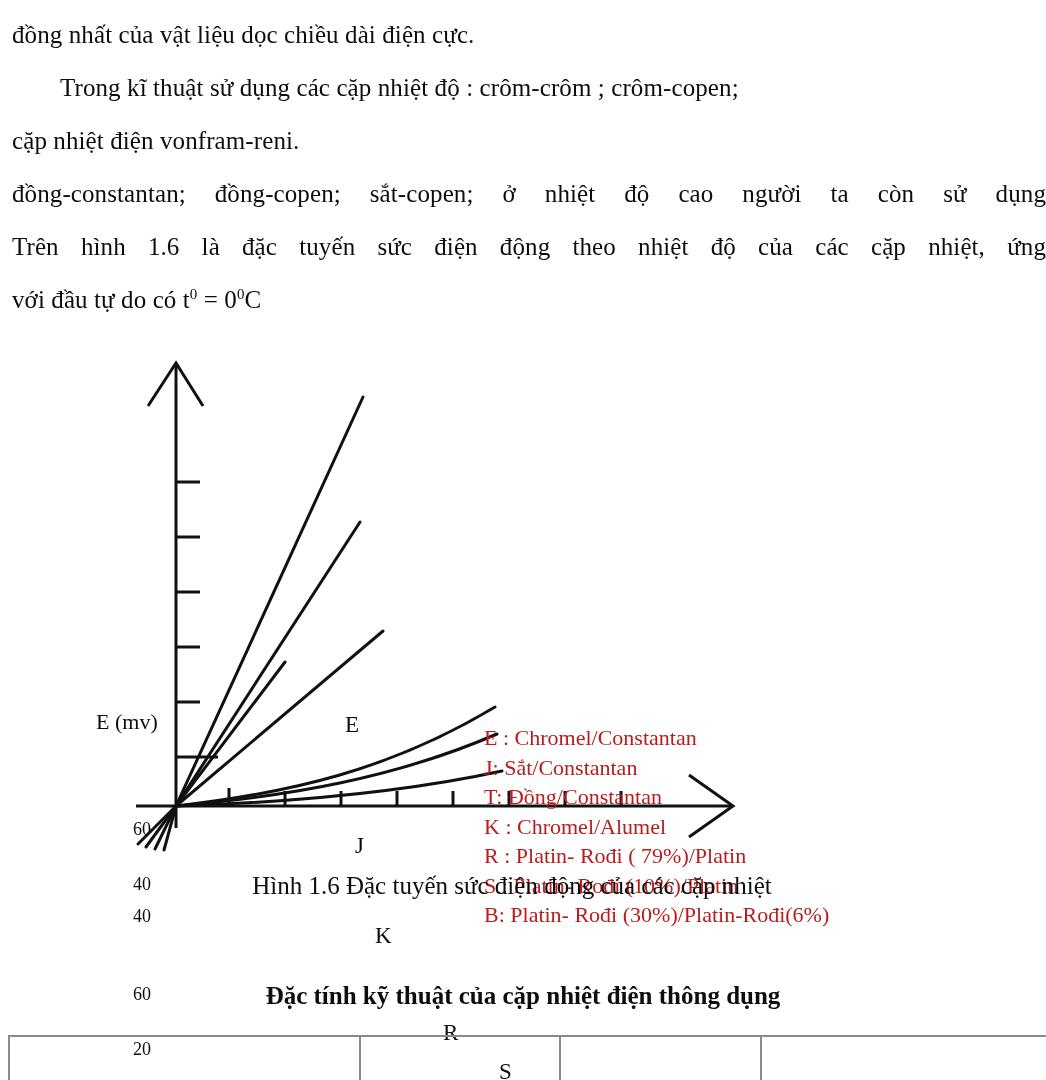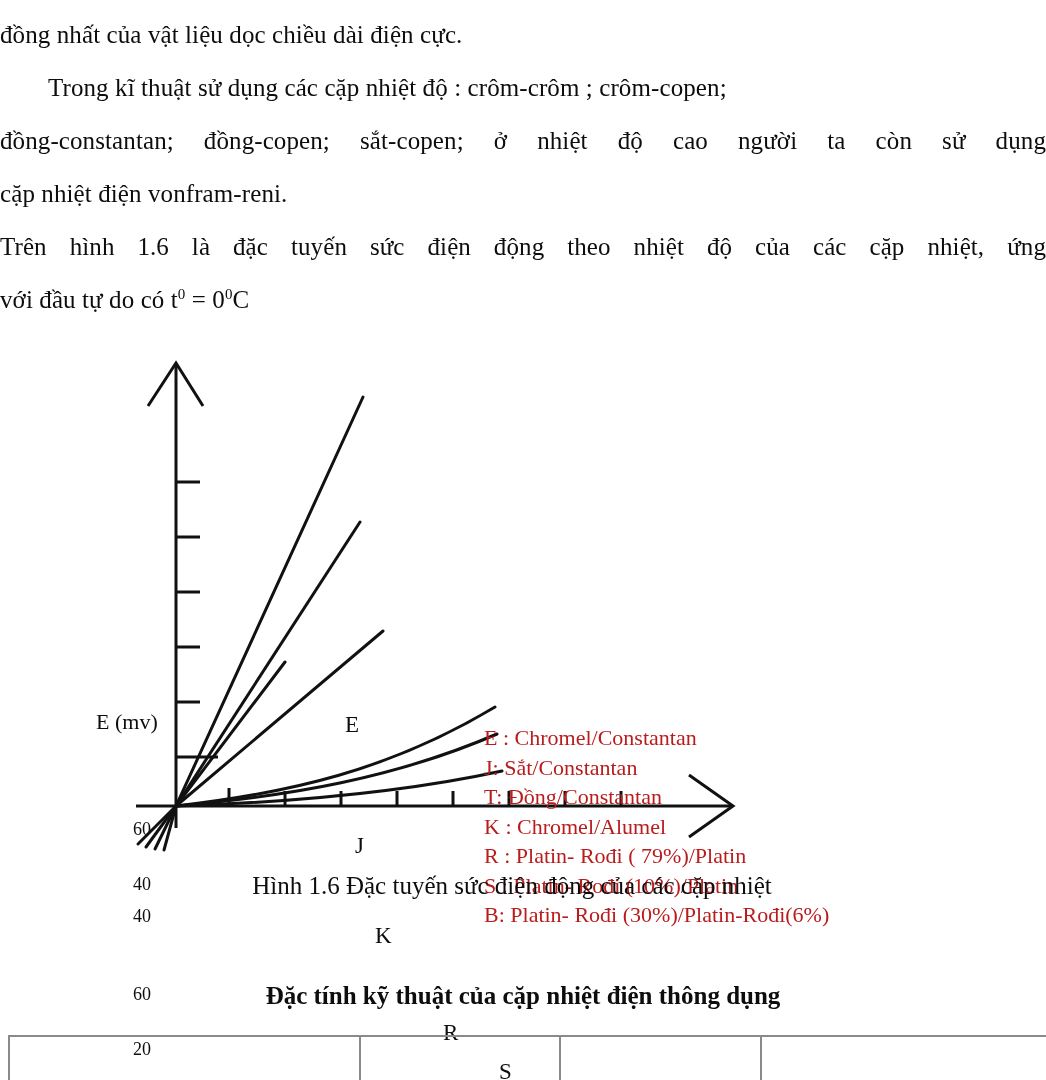--- a/index.html
+++ b/index.html
@@ -22,20 +22,21 @@
     left: 0px;
     top: 8px;
     width: 1046px;
   }
   .para {
     font-size: 25px;
     line-height: 53px;
     color: #0d0d0d;
     letter-spacing: 0.1px;
     white-space: nowrap;
+    margin-left: 12px;
   }
   .para.justify {
     white-space: normal;
     text-align: justify;
     text-align-last: justify;
   }
   .indent { padding-left: 48px; }
   sup.deg {
     font-size: 15px;
     vertical-align: super;
@@ -131,22 +132,22 @@
     height: 46px;
     border-left: 2px solid #8a8a8a;
   }
 </style>
 </head>
 <body>
 
 <div class="prose">
   <div class="para">đồng nhất của vật liệu dọc chiều dài điện cực.</div>
   <div class="para indent">Trong kĩ thuật sử dụng các cặp nhiệt độ : crôm-crôm ; crôm-copen;</div>
+  <div class="para">cặp nhiệt điện vonfram-reni.</div>
   <div class="para justify">đồng-constantan; đồng-copen; sắt-copen; ở nhiệt độ cao người ta còn sử dụng</div>
-  <div class="para">cặp nhiệt điện vonfram-reni.</div>
   <div class="para justify">Trên hình 1.6 là đặc tuyến sức điện động theo nhiệt độ của các cặp nhiệt, ứng</div>
   <div class="para"><span>với đầu tự do có t</span><sup class="deg">0</sup><span> = 0</span><sup class="deg">0</sup><span>C</span></div>
 </div>
 
 <div class="figure">
 
   <svg class="chart-svg" width="1046" height="520" viewBox="0 0 1046 520">
     <g stroke="#111111" fill="none" stroke-width="3" stroke-linecap="butt">
 
       <line x1="176" y1="14" x2="176" y2="478"></line>

